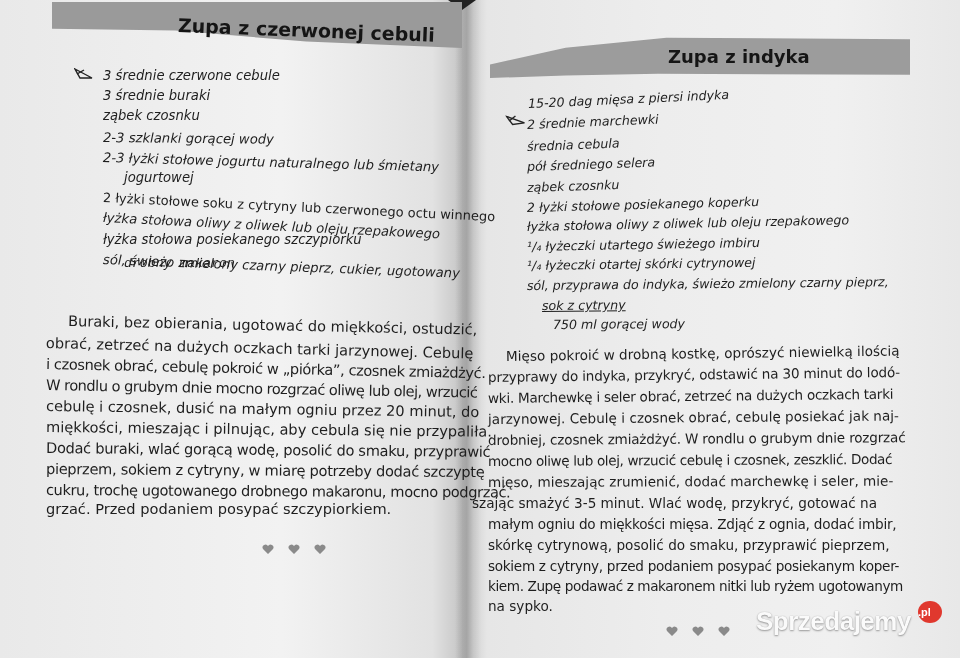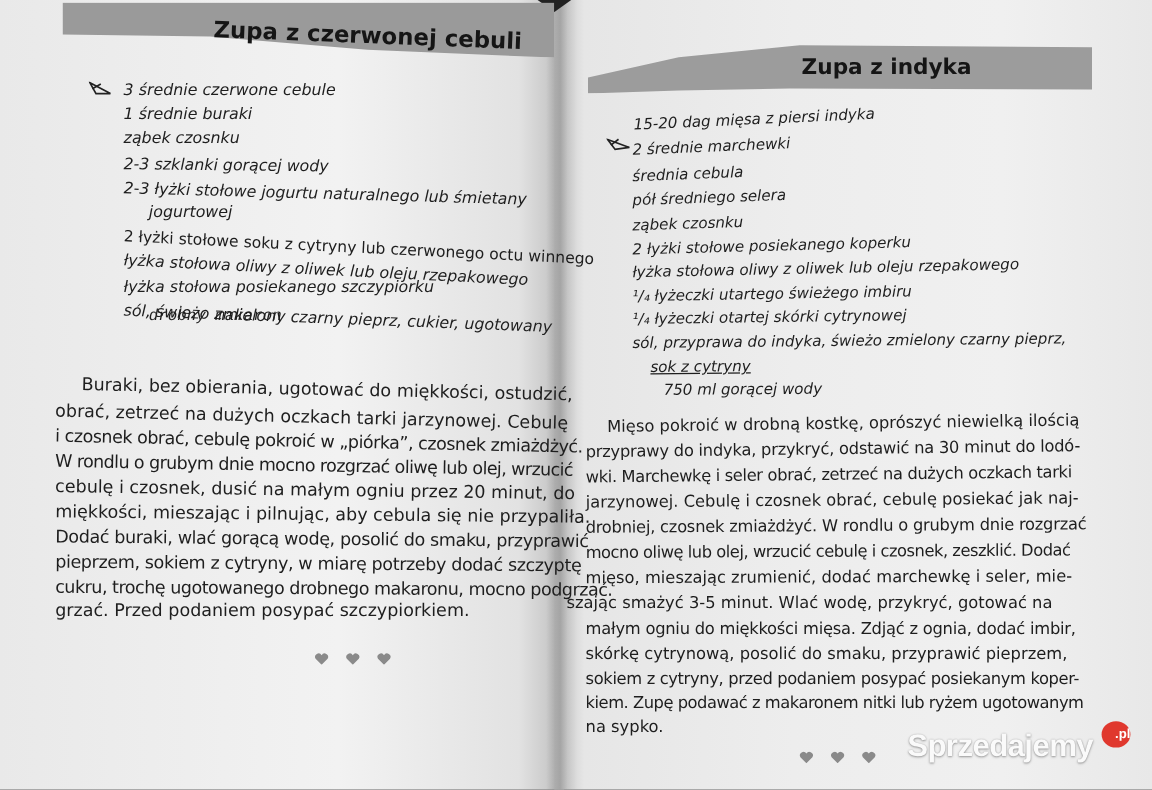--- a/index.html
+++ b/index.html
@@ -61,21 +61,21 @@
   .heart { width:12px; height:10px; }
   .watermark {
     position:absolute; left:756px; top:606px;
     font-family:"Liberation Sans", sans-serif; font-weight:bold; font-size:26px;
     color:#fafafa; letter-spacing:-0.5px;
     text-shadow:0 1px 2px rgba(0,0,0,0.35), 0 0 1px rgba(0,0,0,0.25);
   }
   .watermark-badge {
     position:absolute; left:918px; top:601px; width:24px; height:22px; border-radius:50%;
     background:#e0382e; color:#fff; font-family:"Liberation Sans", sans-serif;
-    font-weight:bold; font-size:11px; text-align:right; line-height:22px;
+    font-weight:bold; font-size:11px; text-align:left; line-height:22px;
   }
 </style>
 </head>
 <body>
 
 <div class="spread">
   <div class="page-left"></div>
   <div class="page-right"></div>
   <div class="gutter-shadow"></div>
   <div class="bookmark-tip"></div>
@@ -83,21 +83,21 @@
   <div class="banner-left"></div>
   <div class="banner-left-title">Zupa z czerwonej cebuli</div>
 
   <svg class="pencil-icon" style="left:74px;top:68px;" viewBox="0 0 20 12">
     <path d="M1 1 L18 10 L6 10 Z" fill="none" stroke="#222" stroke-width="1.4"></path>
     <path d="M3 6 L10 2" stroke="#222" stroke-width="1.4"></path>
   </svg>
 
   <ul class="ing-list ing-left">
     <li style="left:103px;top:68px;">3 średnie czerwone cebule</li>
-    <li style="left:103px;top:88px;">1 średnie buraki</li>
+    <li style="left:103px;top:88px;">3 średnie buraki</li>
     <li style="left:103px;top:108px;">ząbek czosnku</li>
     <li style="left:103px;top:130px;transform:rotate(0.6deg);transform-origin:left;">2-3 szklanki gorącej wody</li>
     <li style="left:103px;top:150px;transform:rotate(1.6deg);transform-origin:left;">2-3 łyżki stołowe jogurtu naturalnego lub śmietany</li>
     <li style="left:124px;top:170px;text-align:center;">jogurtowej</li>
     <li style="left:103px;top:190px;font-style:normal;font-size:13px;transform:rotate(2.8deg);transform-origin:left;">2 łyżki stołowe soku z cytryny lub czerwonego octu winnego</li>
     <li style="left:103px;top:210px;transform:rotate(2.8deg);transform-origin:left;">łyżka stołowa oliwy z oliwek lub oleju rzepakowego</li>
     <li style="left:103px;top:232px;">łyżka stołowa posiekanego szczypiorku</li>
     <li style="left:103px;top:252px;transform:rotate(2.2deg);transform-origin:left;">sól, świeżo zmielony czarny pieprz, cukier, ugotowany</li>
     <li style="left:124px;top:256px;font-family:Liberation Mono, monospace;">drobny makaron</li>
   </ul>

